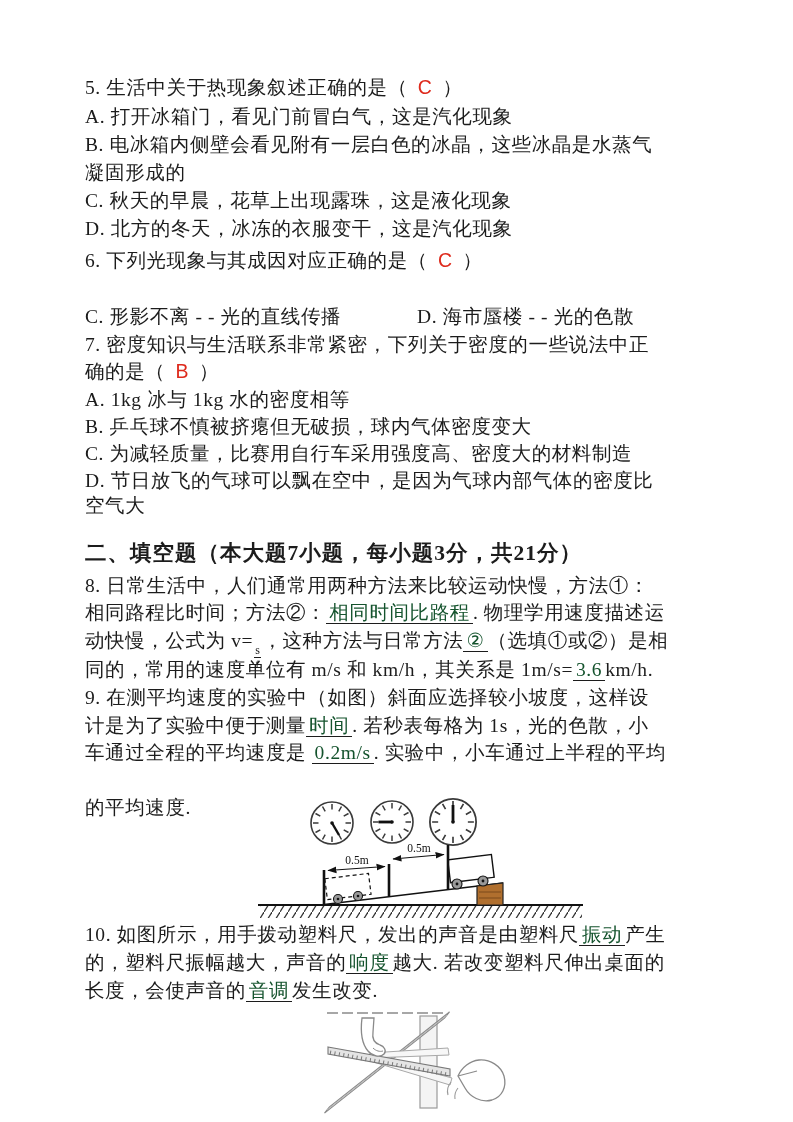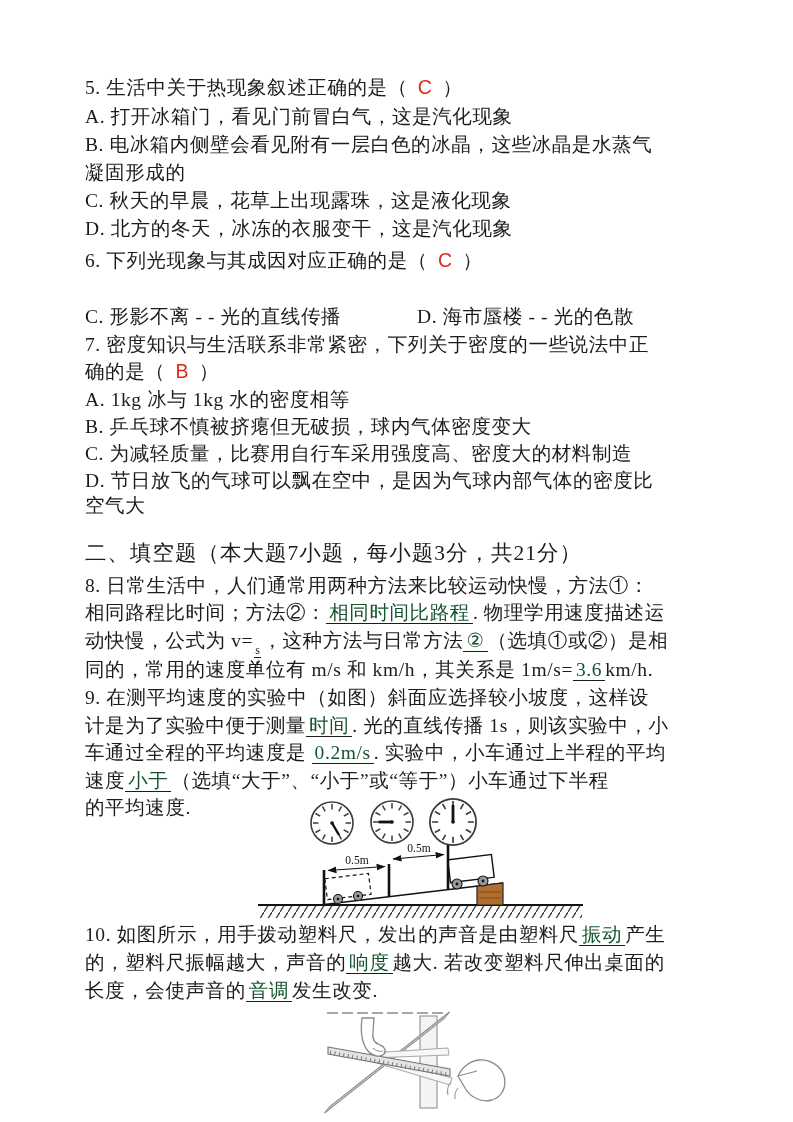--- a/index.html
+++ b/index.html
@@ -1,19 +1,19 @@
 <!DOCTYPE html>
 <html><head>
 <meta charset="utf-8">
 <style>
   html,body{margin:0;padding:0;background:#ffffff;}
   .page{position:relative;width:698px;height:1122px;background:#fff;overflow:hidden;
         font-family:"Liberation Serif","DejaVu Serif",serif;color:#1c1c1c;}
   .ln{position:absolute;left:85px;font-size:19.5px;line-height:27px;white-space:nowrap;letter-spacing:0.6px;}
-  .heading{font-weight:400;font-size:21.5px;letter-spacing:1px;}
+  .heading{font-weight:700;font-size:21.5px;letter-spacing:1px;}
   .ans{color:#de2a1c;margin:0 10px;font-family:"Liberation Sans",sans-serif;}
   .blank{color:#14532d;border-bottom:1.7px solid #1c1c1c;padding:0 3px;}
   .col2{display:inline-block;width:332px;}
   .frac{display:inline-flex;flex-direction:column;align-items:center;vertical-align:-7px;
         line-height:1.05;font-size:12px;margin:0 1px;}
   .frac .num{border-bottom:1.1px solid #1c1c1c;padding:0 1px;}
   .fig{position:absolute;}
   .figtext{font-family:"Liberation Serif",serif;font-size:11.5px;fill:#111;}
 </style>
 </head>
@@ -43,23 +43,22 @@
 
   <div class="ln" style="top:572px">8. 日常生活中，人们通常用两种方法来比较运动快慢，方法①：</div>
   <div class="ln" style="top:599px"><span>相同路程比时间；方法②：</span><span class="blank">相同时间比路程</span><span>. 物理学用速度描述运</span></div>
   <div class="ln" style="top:627px"><span>动快慢，公式为 v=</span><span class="frac">
         <span class="num">s</span>
         <span class="den">t</span>
       </span><span>，这种方法与日常方法</span><span class="blank">②</span><span>（选填①或②）是相</span></div>
   <div class="ln" style="top:656px"><span>同的，常用的速度单位有 m/s 和 km/h，其关系是 1m/s=</span><span class="blank">3.6</span><span>km/h.</span></div>
 
   <div class="ln" style="top:684px">9. 在测平均速度的实验中（如图）斜面应选择较小坡度，这样设</div>
-  <div class="ln" style="top:712px"><span>计是为了实验中便于测量</span><span class="blank">时间</span><span>. 光的直线传播 1s，则该实验中，小</span></div>
+  <div class="ln" style="top:712px"><span>计是为了实验中便于测量</span><span class="blank">时间</span><span>. 若秒表每格为 1s，光的色散，小</span></div>
   <div class="ln" style="top:739px"><span>车通过全程的平均速度是 </span><span class="blank">0.2m/s</span><span>. 实验中，小车通过上半程的平均</span></div>
-  <div class="ln" style="top:767px"><span>速度</span><span class="blank">小于</span><span>（选填“大于”、“小于”或“等于”）小车通过下半程</span></div>
   <div class="ln" style="top:794px">的平均速度.</div>
 
   <svg class="fig" style="left:240px;top:795px" width="350" height="124" viewBox="0 0 350 124">
     <defs>
       <g id="dial">
         <circle r="21" fill="#fff" stroke="#3a3a3a" stroke-width="1.6"></circle>
         <path stroke="#3a3a3a" stroke-width="1.5" d="M0 -19L0 -13.5M9.5 -16.5L6.8 -11.7M16.5 -9.5L11.7 -6.8M19 0L13.5 0M16.5 9.5L11.7 6.8M9.5 16.5L6.8 11.7M0 19L0 13.5M-9.5 16.5L-6.8 11.7M-16.5 9.5L-11.7 6.8M-19 0L-13.5 0M-16.5 -9.5L-11.7 -6.8M-9.5 -16.5L-6.8 -11.7"></path>
       </g>
       <marker id="ah" viewBox="0 0 8 8" refX="7.5" refY="4" markerWidth="7.5" markerHeight="7.5" orient="auto-start-reverse">
         <path d="M0 1 L8 4 L0 7 Z" fill="#111"></path>

